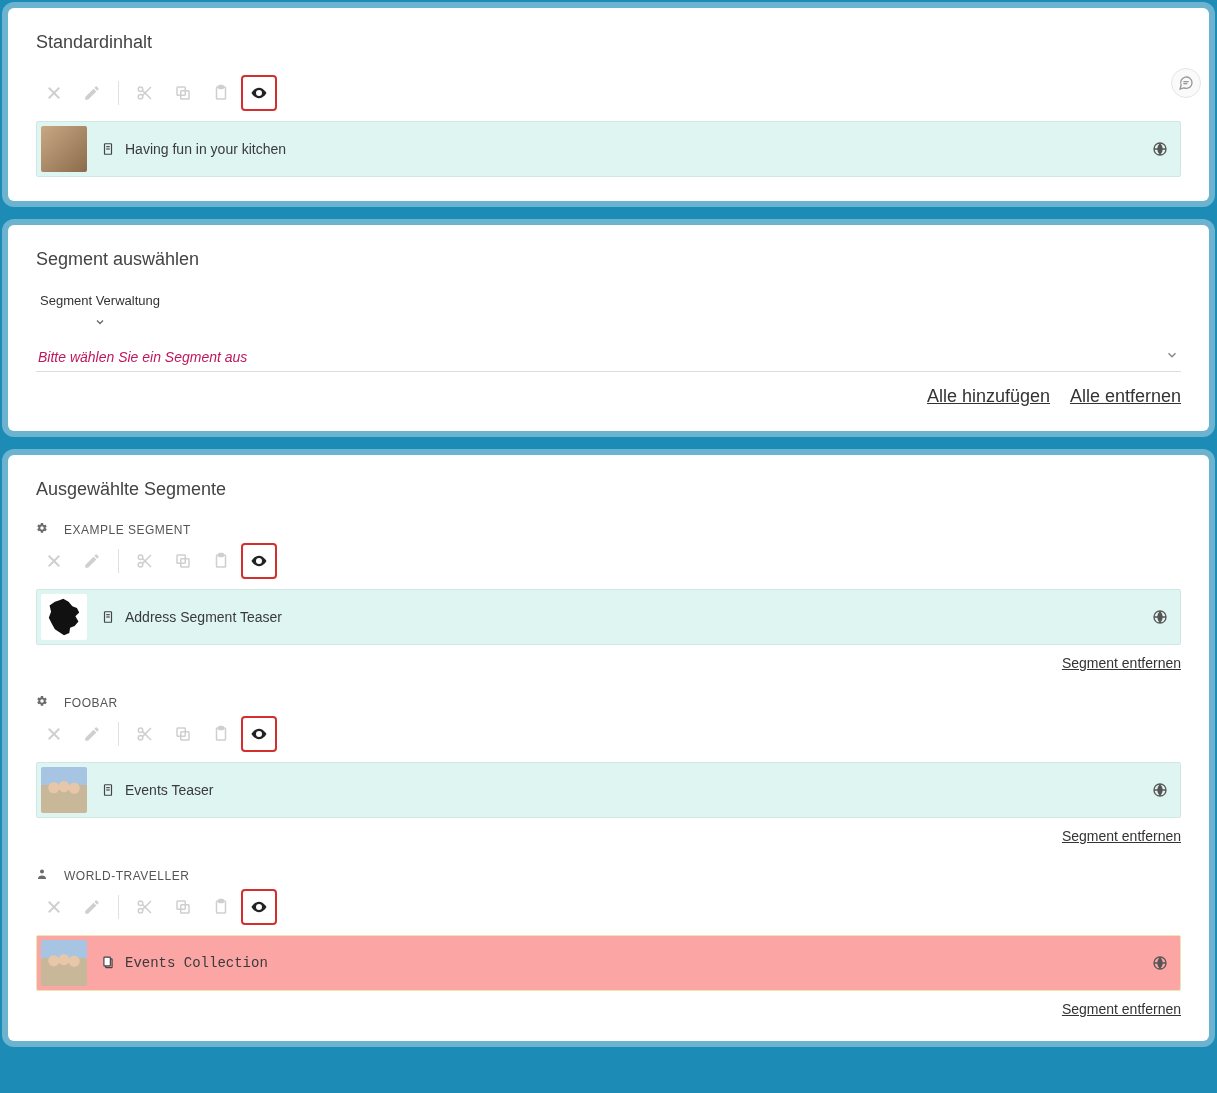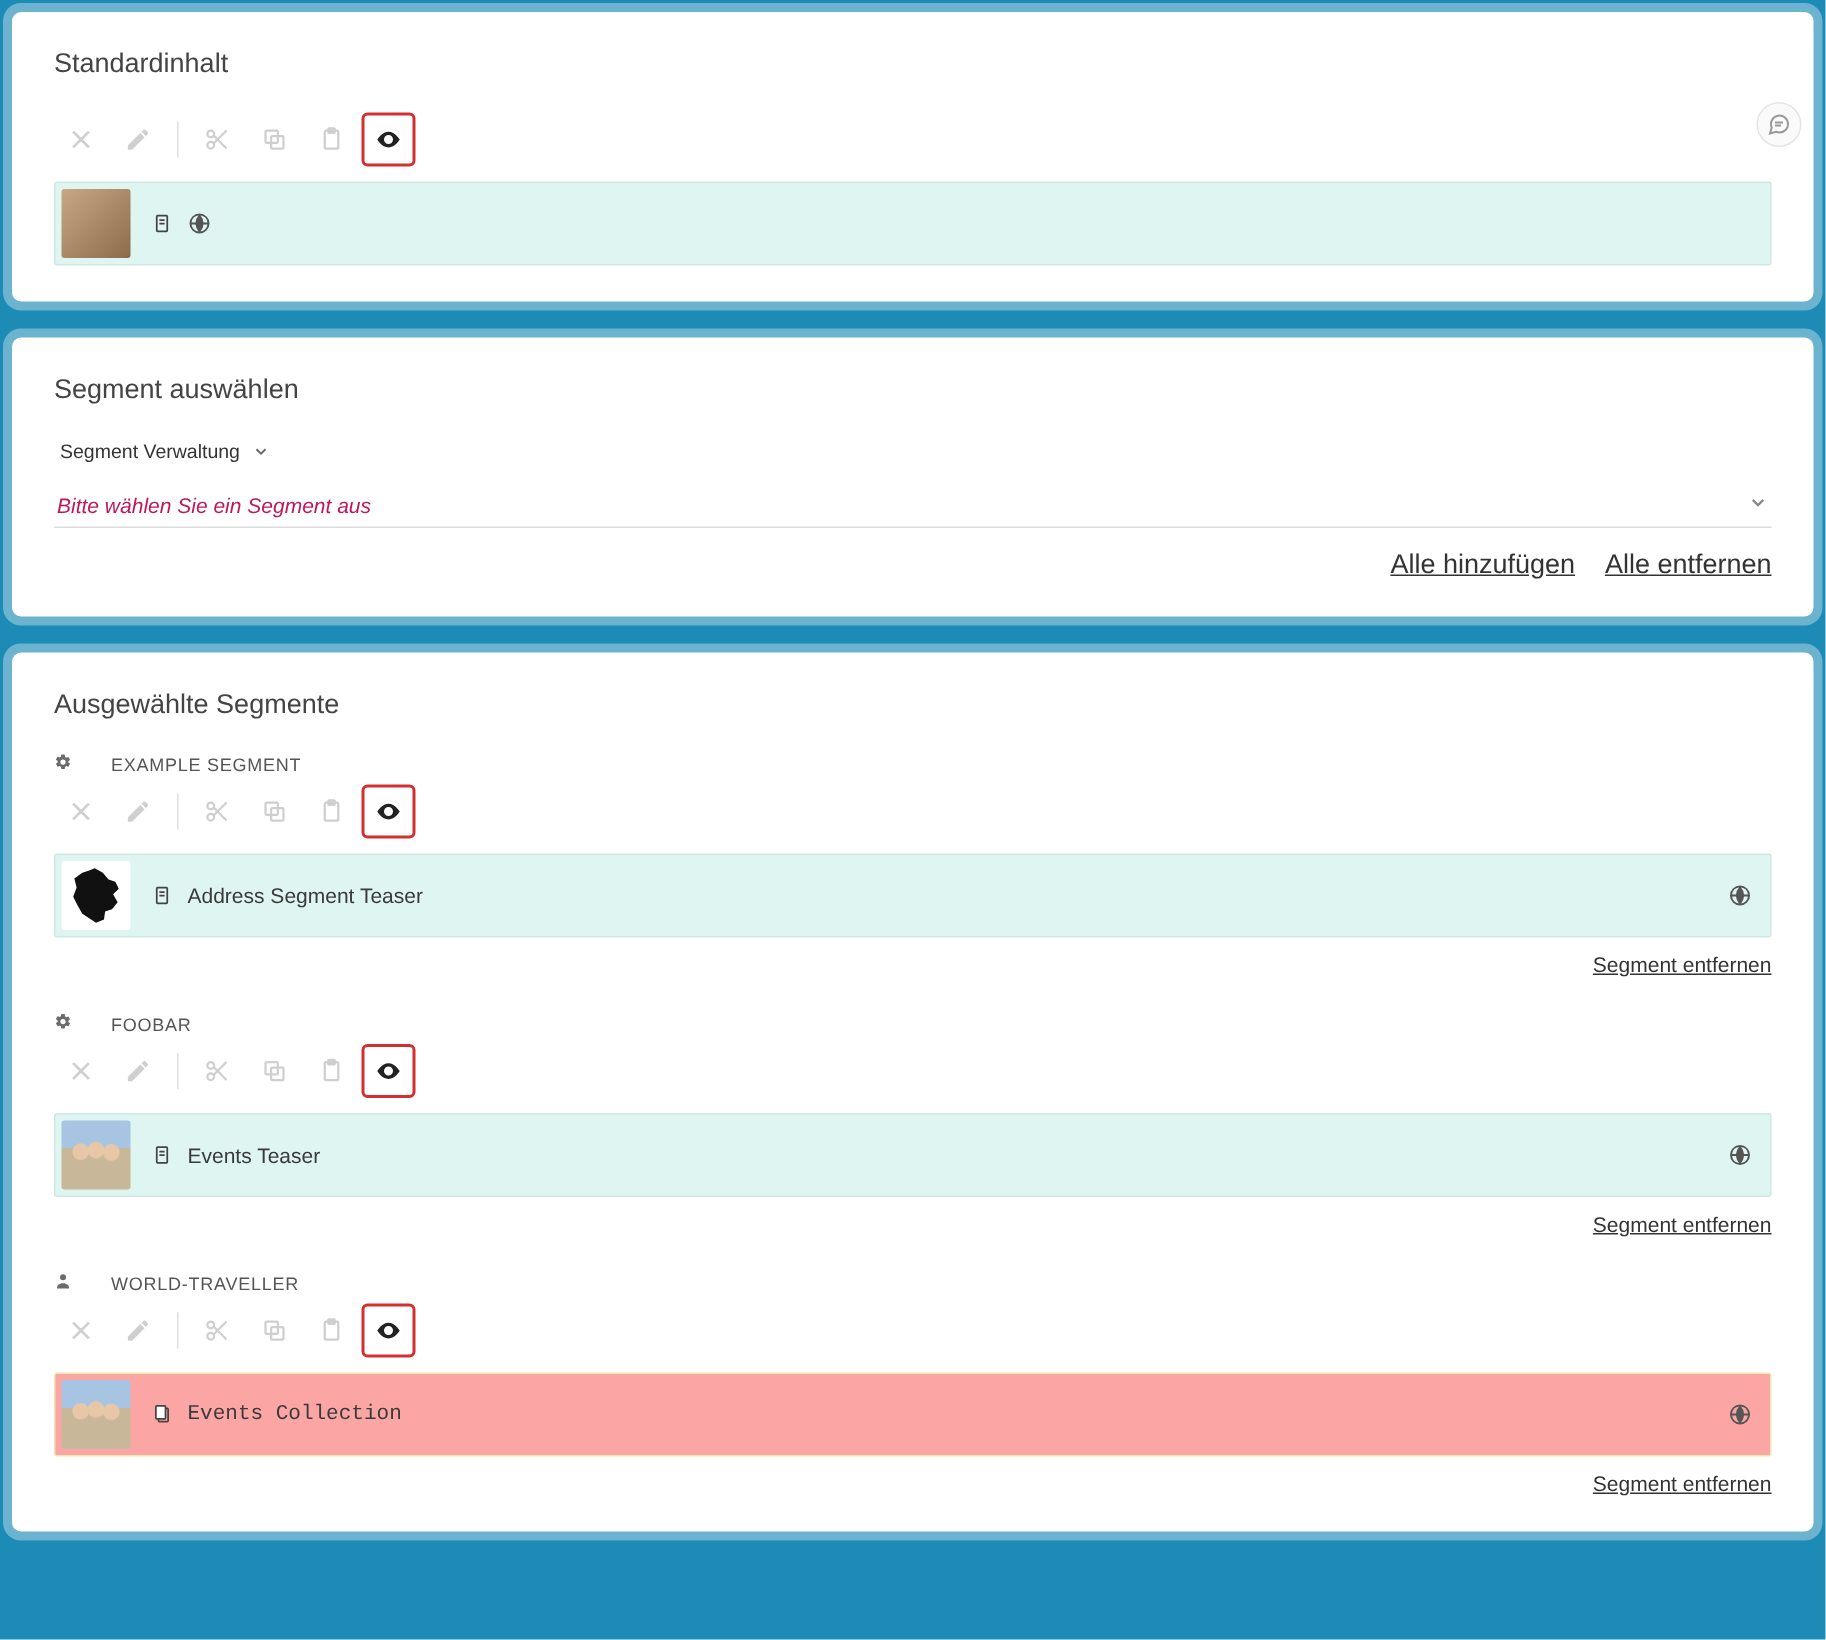--- a/index.html
+++ b/index.html
@@ -83,38 +83,39 @@
         radial-gradient(circle at 80% 42%, #e8c7a8 5px, transparent 6px);
     }
     .doc-icon { width:14px; height:14px; margin-right:10px; flex-shrink:0; color:#444; }
     .content-label { flex:1; color:#3a3a3a; }
     .globe-icon { width:16px; height:16px; color:#555; flex-shrink:0; }
 
     .seg-admin {
       display: inline-flex; align-items: center; gap: 8px;
       font-size: 13px; color: #333; cursor: pointer;
       margin: 0 0 14px 4px;
+      flex-direction: column;
     }
     .seg-admin svg { width: 12px; height: 12px; color: #666; }
 
     .placeholder-row {
       border-bottom: 1px solid #ddd;
       padding: 6px 2px;
       color: #be185d;
       font-style: italic;
       display: flex; align-items: center;
     }
     .placeholder-row .chev { margin-left: auto; color: #888; }
     .placeholder-row .chev svg { width:14px; height:14px; }
 
     .link-row { text-align: right; margin-top: 14px; }
     .link-row a { color: #333; text-decoration: underline; margin-left: 16px; cursor: pointer; font-size: 18px; }
 
     .segment-header {
-      display: flex; align-items: center; gap: 26px;
+      display: flex; align-items: center; gap: 16px;
       font-size: 12px; color: #555; letter-spacing: 0.5px;
       text-transform: uppercase; margin: 24px 0 6px 0;
     }
     .segment-header:first-of-type { margin-top: 6px; }
     .segment-header svg { width: 12px; height: 12px; color: #6b6b6b; }
 
     .segment-footer { text-align: right; margin-top: 10px; }
     .segment-footer a { color: #333; text-decoration: underline; cursor: pointer; font-size: 14px; }
   </style>
 </head>
@@ -172,20 +173,21 @@
       </div>
   </div>
 
   <div class="content-row">
     <div class="thumb"></div>
     <svg class="doc-icon" viewBox="0 0 24 24" fill="none" stroke="currentColor" stroke-width="2">
         <rect x="6" y="3" width="12" height="18" rx="1"></rect>
         <line x1="9" y1="8" x2="15" y2="8"></line>
         <line x1="9" y1="12" x2="15" y2="12"></line>
       </svg>
+    <div class="content-label">Having fun in your kitchen</div>
     <svg class="globe-icon" viewBox="0 0 24 24" fill="currentColor">
         <path d="M12 2a10 10 0 1 0 0 20 10 10 0 0 0 0-20zm-1 17.93A8 8 0 0 1 4.07 13H8a12 12 0 0 0 3 6.93zM8 11H4.07A8 8 0 0 1 11 4.07 12 12 0 0 0 8 11zm5-6.93A8 8 0 0 1 19.93 11H16a12 12 0 0 0-3-6.93zM16 13h3.93A8 8 0 0 1 13 19.93 12 12 0 0 0 16 13z"></path>
       </svg>
   </div>
 </div>
 
 <div class="panel">
   <div class="panel-title">Segment auswählen</div>
 
   <div class="seg-admin">

